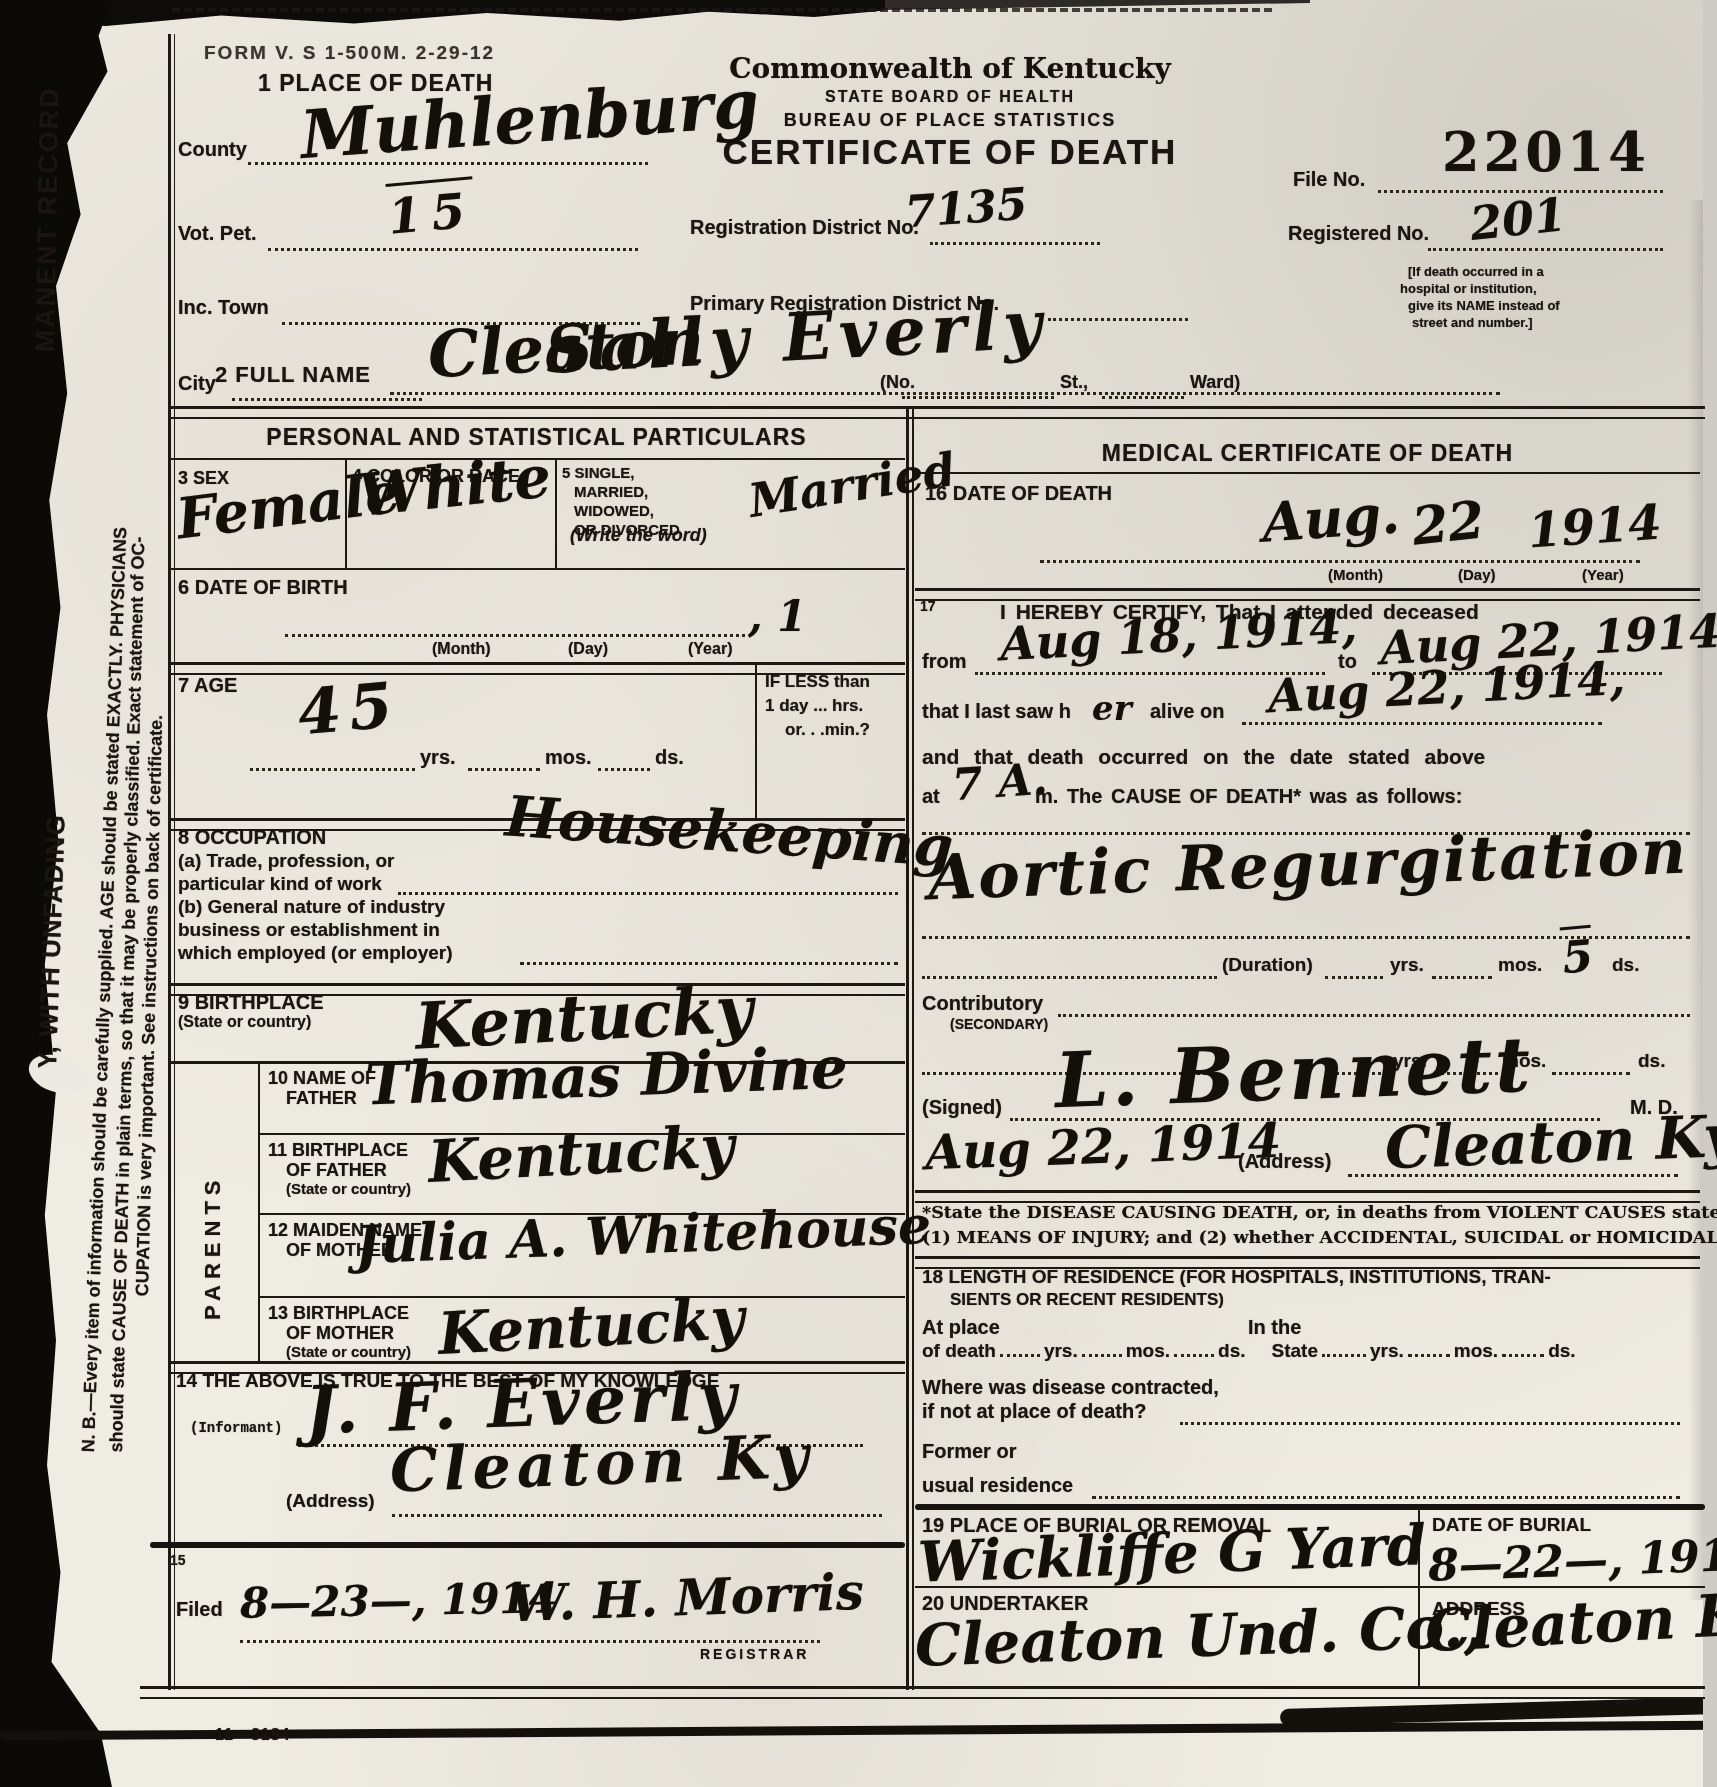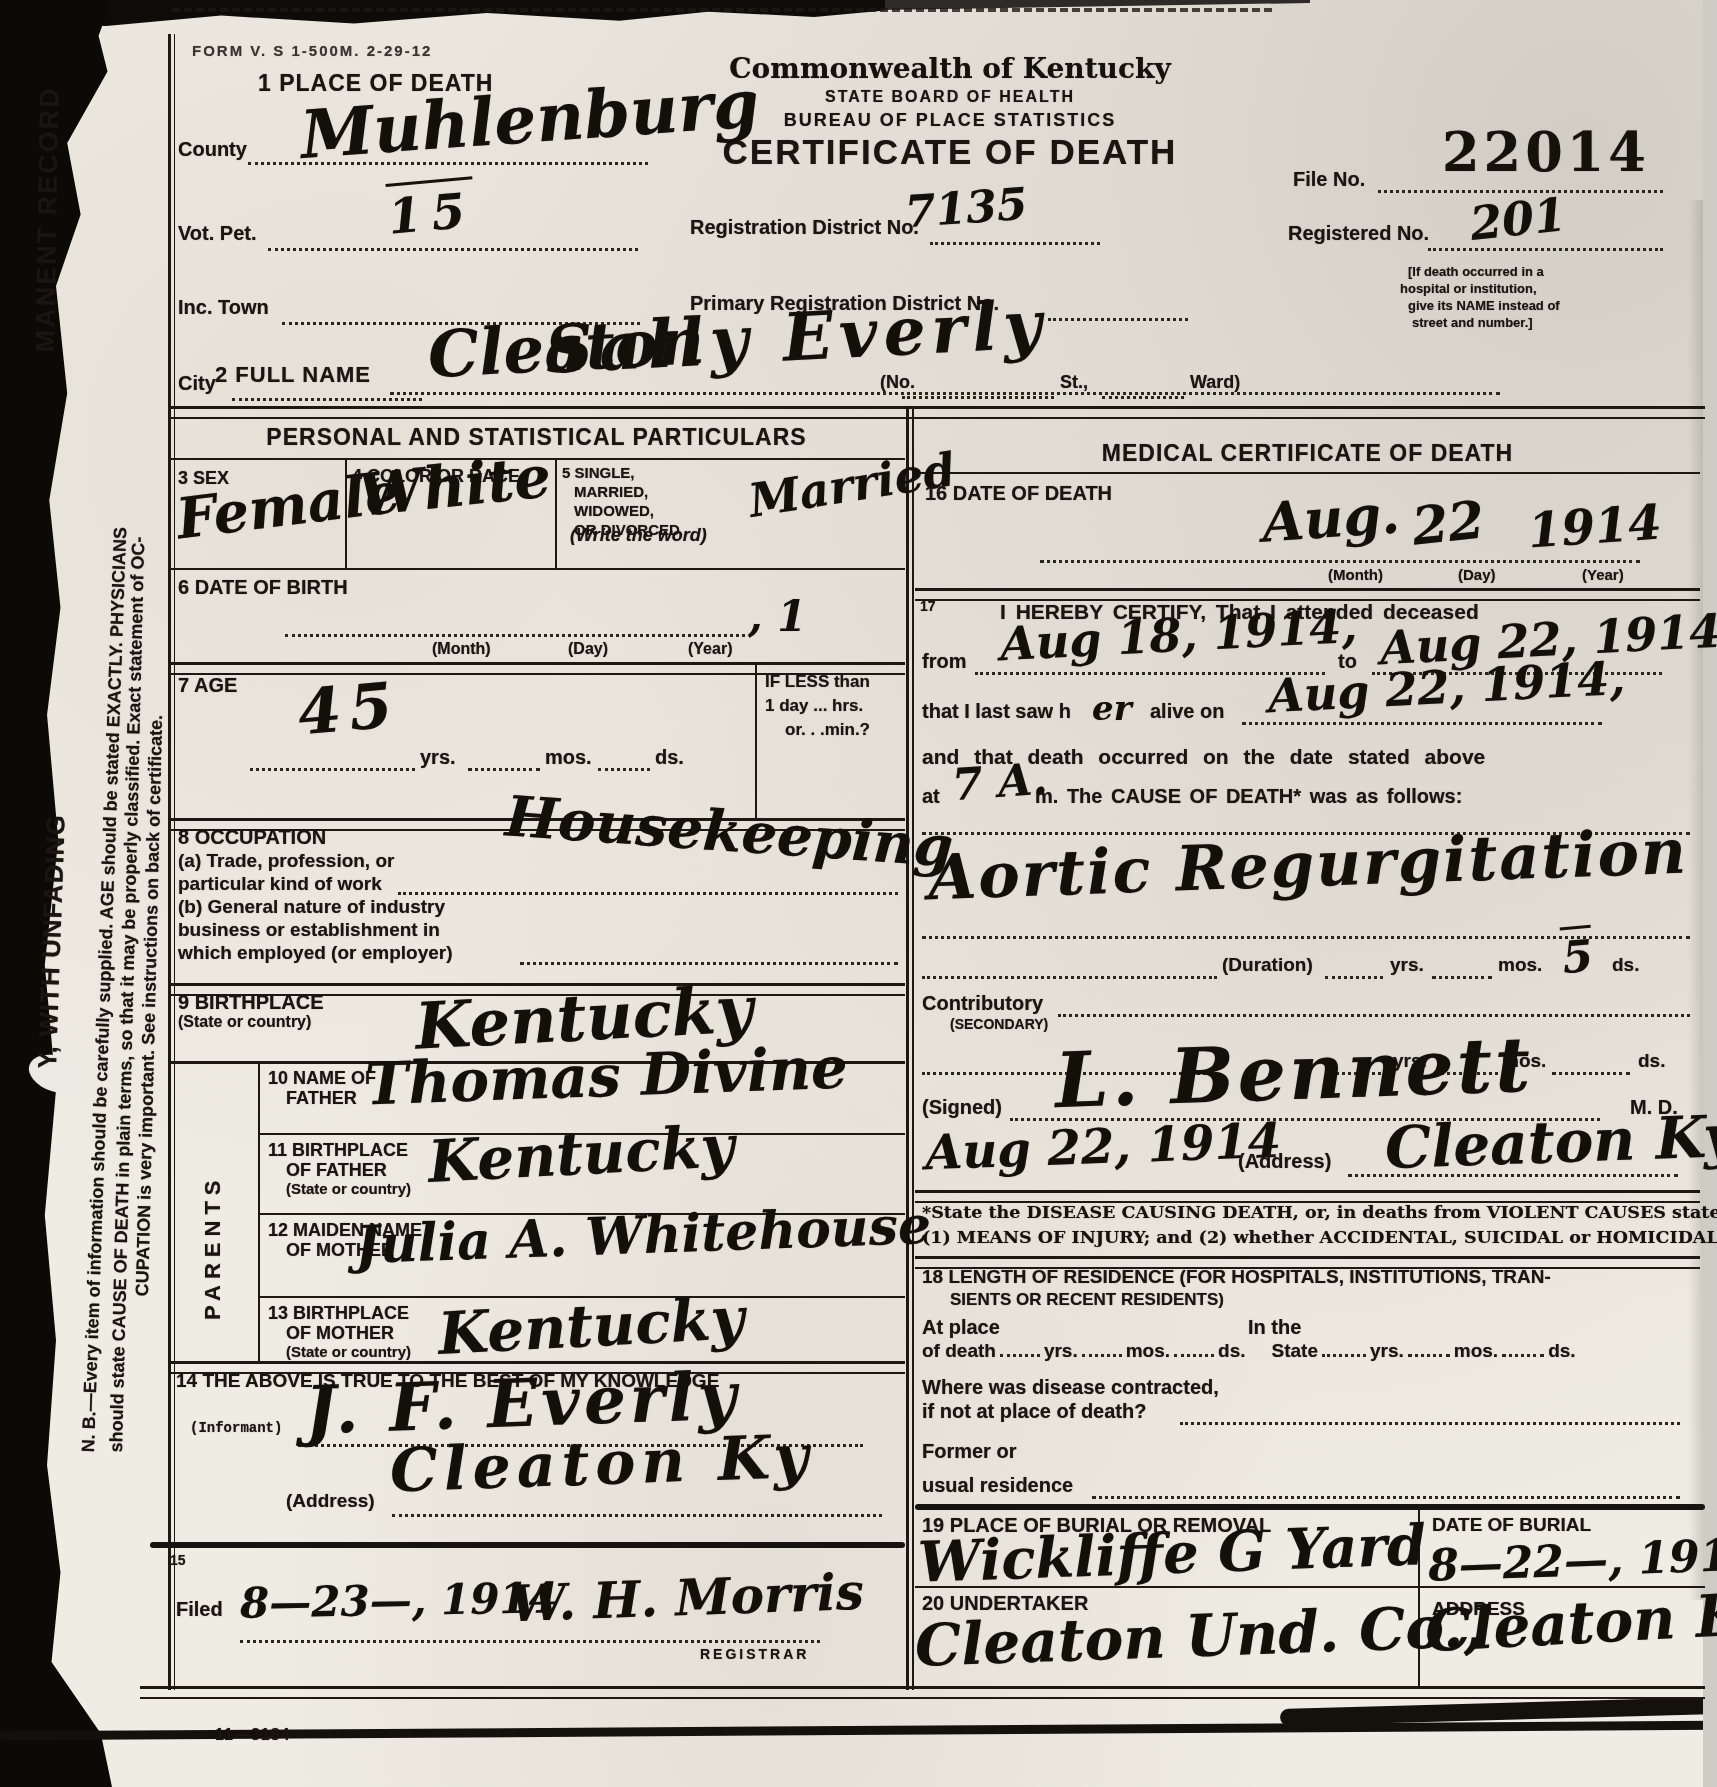--- a/index.html
+++ b/index.html
@@ -55,21 +55,21 @@
   <div class="vr" style="left:168px;top:34px;height:1656px;"></div>
   <div class="vr" style="left:174px;top:34px;height:1656px;width:1px;"></div>
 
   <div class="hr2" style="left:168px;top:406px;width:1537px;"></div>
   <div class="hr1" style="left:168px;top:458px;width:737px;height:2px;"></div>
   <div class="hr1" style="left:915px;top:472px;width:785px;height:2px;"></div>
 
   <div class="vr" style="left:906px;top:406px;height:1284px;"></div>
   <div class="vr" style="left:912px;top:406px;height:1284px;width:2px;"></div>
 
-  <div class="abs lbl" style="left:192px;top:42px;font-size:15px;letter-spacing:2px;opacity:.85;text-align:center;">FORM V. S 1-500M.   2-29-12</div>
+  <div class="abs lbl" style="left:204px;top:42px;font-size:19px;letter-spacing:2px;opacity:.85;text-align:center;">FORM V. S 1-500M.   2-29-12</div>
   <div class="abs lbl" style="left:258px;top:70px;font-size:23px;letter-spacing:1px;">1 PLACE OF DEATH</div>
 
   <div class="abs srf" style="left:700px;top:52px;width:500px;text-align:center;font-size:28px;">Commonwealth of Kentucky</div>
   <div class="abs lbl" style="left:700px;top:88px;width:500px;text-align:center;font-size:16px;letter-spacing:2px;">STATE BOARD OF HEALTH</div>
   <div class="abs lbl" style="left:700px;top:110px;width:500px;text-align:center;font-size:18px;letter-spacing:2px;">BUREAU OF PLACE STATISTICS</div>
   <div class="abs lbl" style="left:660px;top:132px;width:580px;text-align:center;font-size:35px;letter-spacing:2px;">CERTIFICATE OF DEATH</div>
 
   <div class="abs lbl" style="left:1293px;top:168px;font-size:20px;">File No.</div>
   <span class="abs dots" style="left:1378px;top:186px;width:285px;"></span>
   <div class="abs srf" style="left:1442px;top:120px;font-size:54px;letter-spacing:4px;">22014</div>

